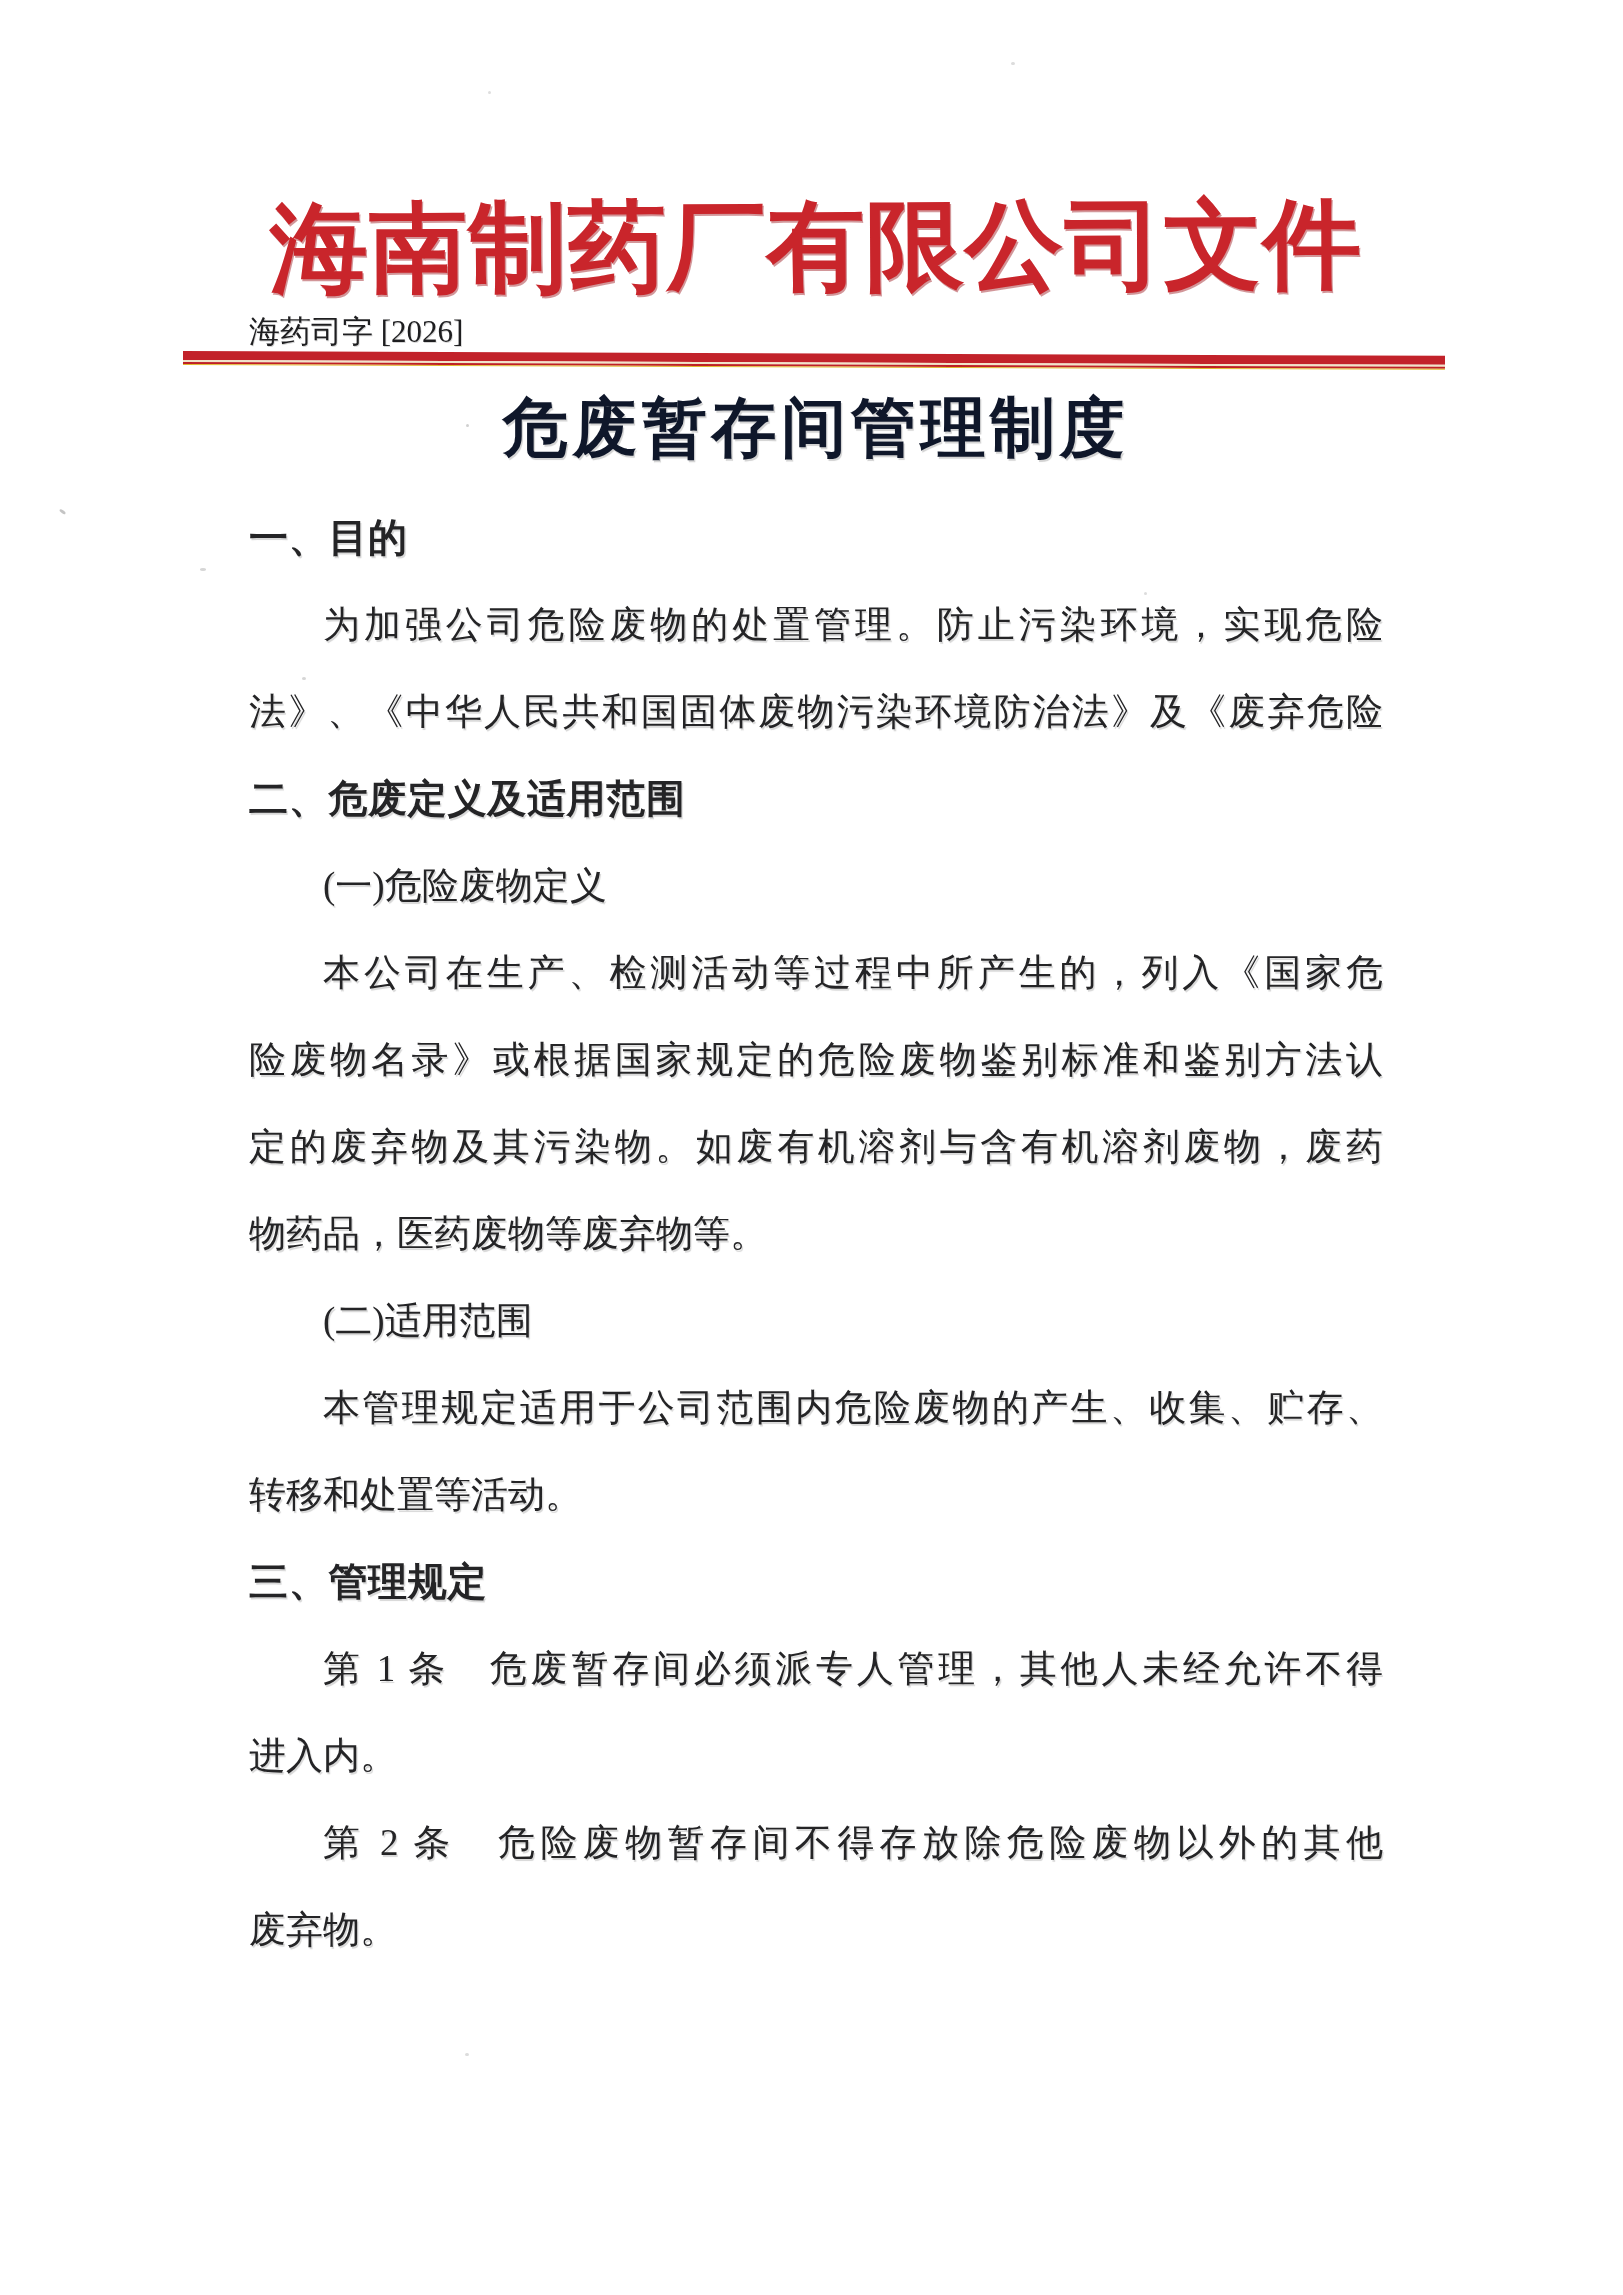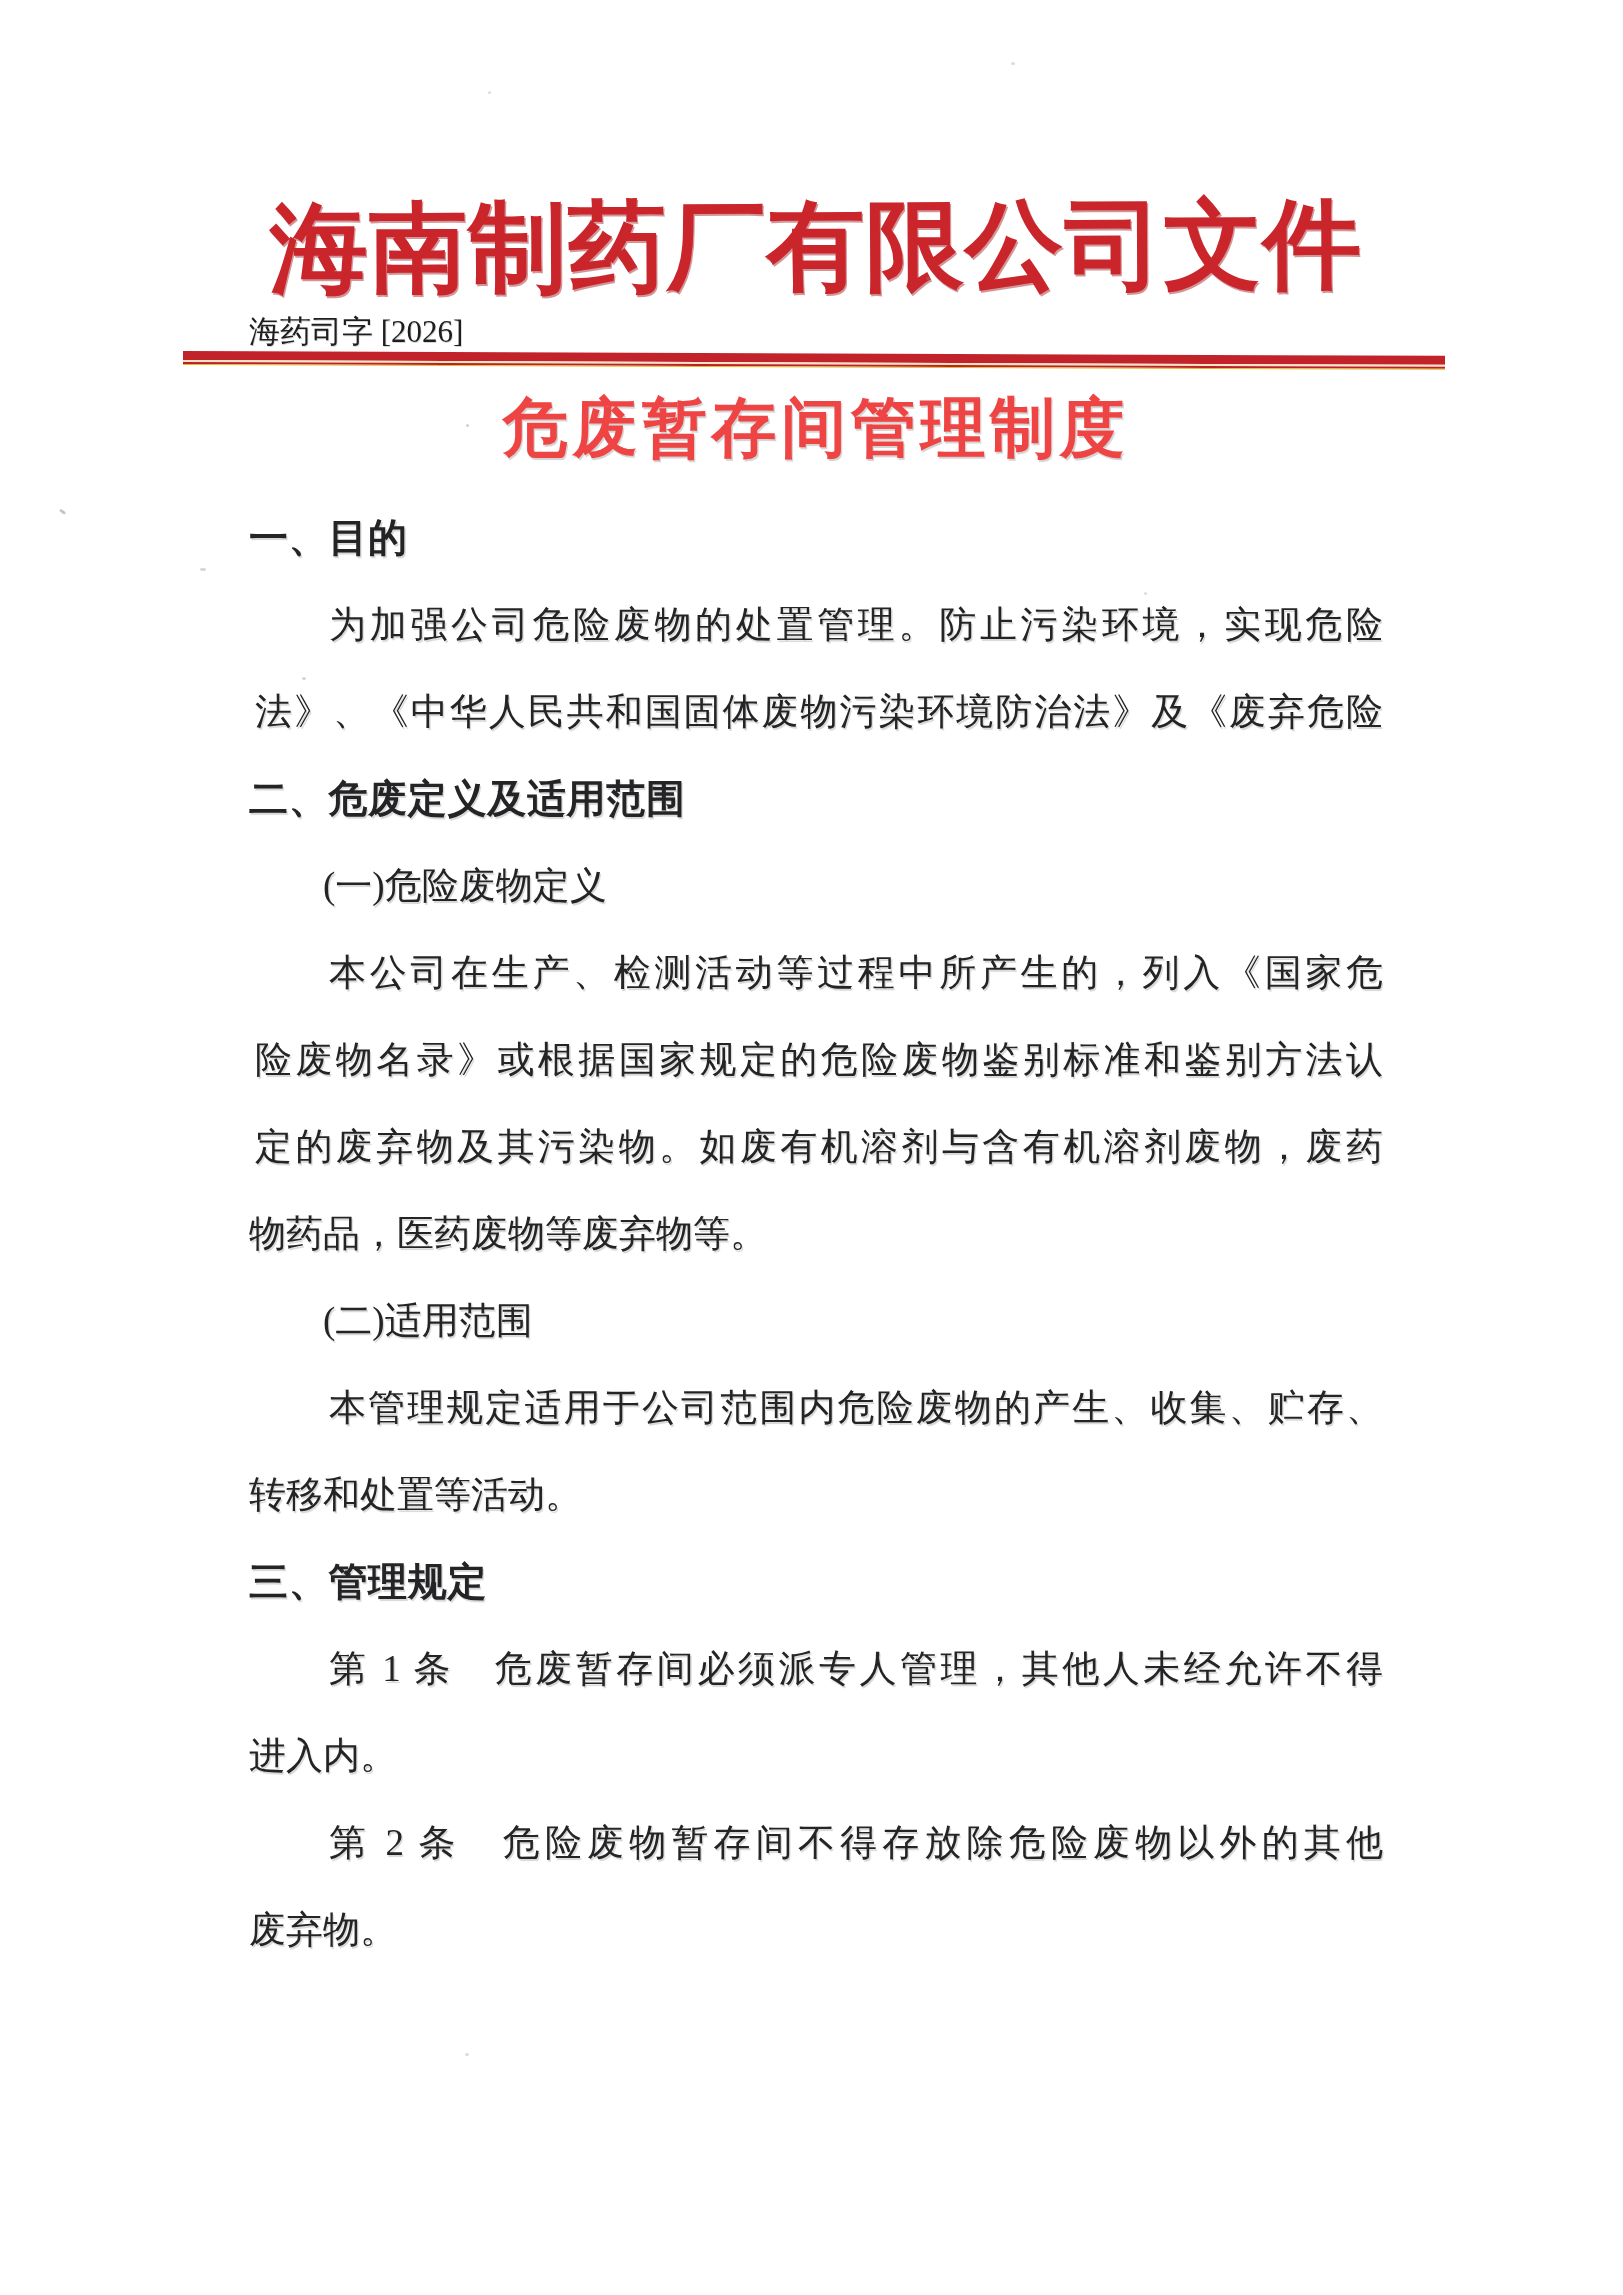--- a/index.html
+++ b/index.html
@@ -31,36 +31,36 @@
   }
   .red-rule .stripe-main{height:8.5px;background:var(--rule_red,#c2222a);}
   .red-rule .stripe-pale{height:2px;background:var(--rule_pale,#f0e4c8);}
   .red-rule .stripe-thin{height:2px;background:var(--rule_red2,#bf2025);}
   .red-rule .stripe-gold{height:1.3px;background:var(--rule_yellow,#dfb92f);}
   
   .doc-title{
     position:absolute;left:249px;width:1134px;top:385px;height:85px;
     text-align:center;font-size:65px;line-height:85px;font-weight:700;
     font-family:"Liberation Sans","DejaVu Sans",sans-serif;
-    color:#ef4444;letter-spacing:4.6px;white-space:nowrap;
+    color:#0f172a;letter-spacing:4.6px;white-space:nowrap;
     text-shadow:1.3px 2px 0.7px rgba(110,110,110,0.30);
   }
   
   .doc-lines{
     position:absolute;left:249px;top:494px;width:1134px;
     color:var(--text_black,#242426);
   }
   .line{
     height:87px;line-height:87px;font-size:37px;
     text-shadow:1.3px 2px 0.7px rgba(115,115,115,0.28);
     overflow:visible;
   }
   .line.heading{font-weight:700;font-size:39px;letter-spacing:0.7px;}
   .line.body-indent{text-indent:2em;}
-  .line.fill{text-align:justify;text-align-last:justify;margin-left:6px;}
+  .line.fill{text-align:justify;text-align-last:justify;}
   
   .speck{position:absolute;background:#8a8a8a;border-radius:50%;opacity:.5;}
   .speck.s1{left:59px;top:510px;width:6.5px;height:3.3px;transform:rotate(35deg);}
   .speck.s2{left:200px;top:568px;width:5.9px;height:2.6px;opacity:.35;}
   .speck.s3{left:466px;top:424px;width:3.3px;height:3.3px;opacity:.4;}
   .speck.s4{left:926px;top:277px;width:3.9px;height:3.3px;opacity:.35;}
   .speck.s5{left:302px;top:677px;width:3.9px;height:3.3px;opacity:.35;}
   .speck.s6{left:1144px;top:592px;width:3.3px;height:3.3px;opacity:.3;}
   .speck.s7{left:1011px;top:62px;width:3.9px;height:3.3px;opacity:.3;}
   .speck.s8{left:488px;top:91px;width:3.3px;height:3.3px;opacity:.28;}

